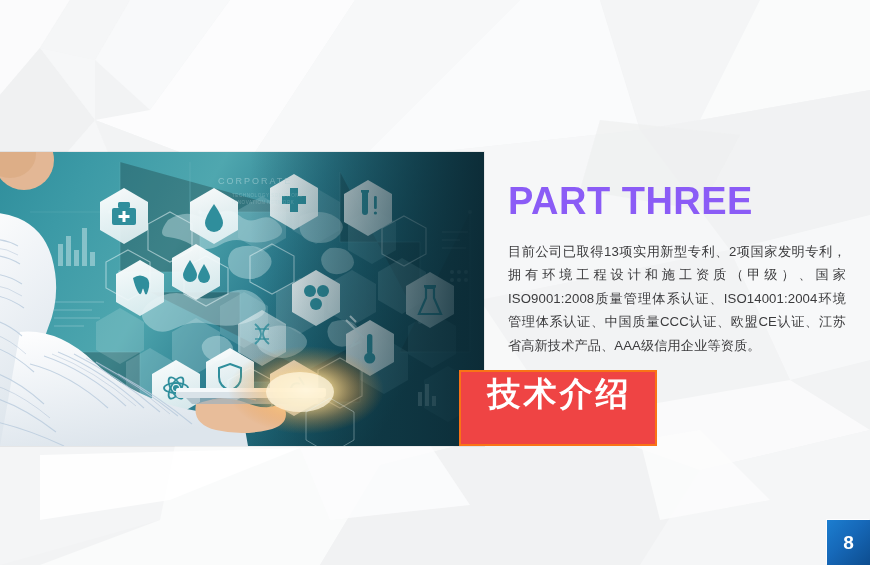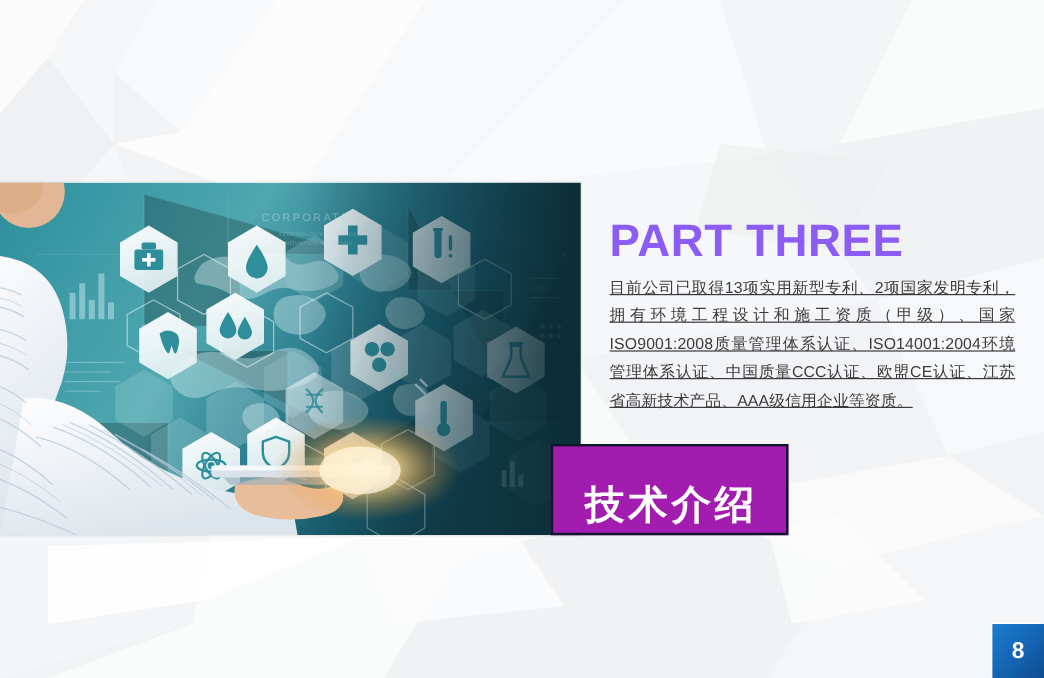--- a/index.html
+++ b/index.html
@@ -40,40 +40,39 @@
   }
   #part-title {
     font-size: 38px;
     font-weight: bold;
     color: #8b5cf6;
     letter-spacing: 0.5px;
     line-height: 1.05;
     white-space: nowrap;
   }
   #body-copy {
-    margin-top: 6px;
+    margin-top: 18px;
     width: 338px;
     font-size: 13.2px;
     line-height: 23.4px;
     color: #3b3b3d;
     text-align: justify;
     text-justify: inter-character;
     letter-spacing: 0.1px;
-    text-decoration: underline;
   }
 
   
   #caption-box {
     position: absolute;
     left: 459px; top: 370px;
     width: 198px; height: 76px;
-    background: #a21caf;
-    border: 2px solid #0f172a;
+    background: #ef4444;
+    border: 2px solid #f97316;
     display: flex;
-    align-items: flex-end;
+    align-items: flex-start;
     justify-content: center;
   }
   #caption-text {
     color: #ffffff;
     font-size: 33px;
     font-weight: bold;
     letter-spacing: 3px;
     text-indent: 3px;
     font-family: "DejaVu Sans", "Liberation Sans", sans-serif;
   }

